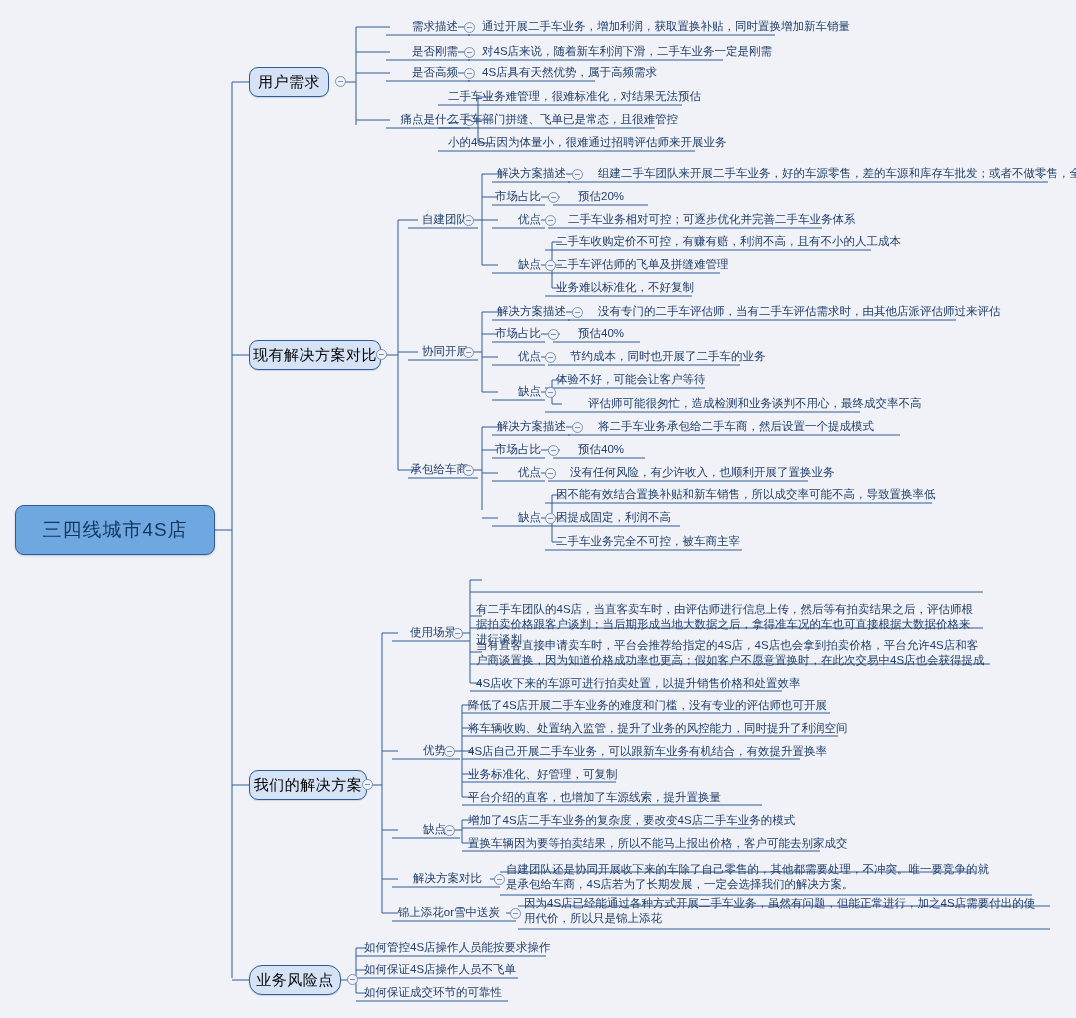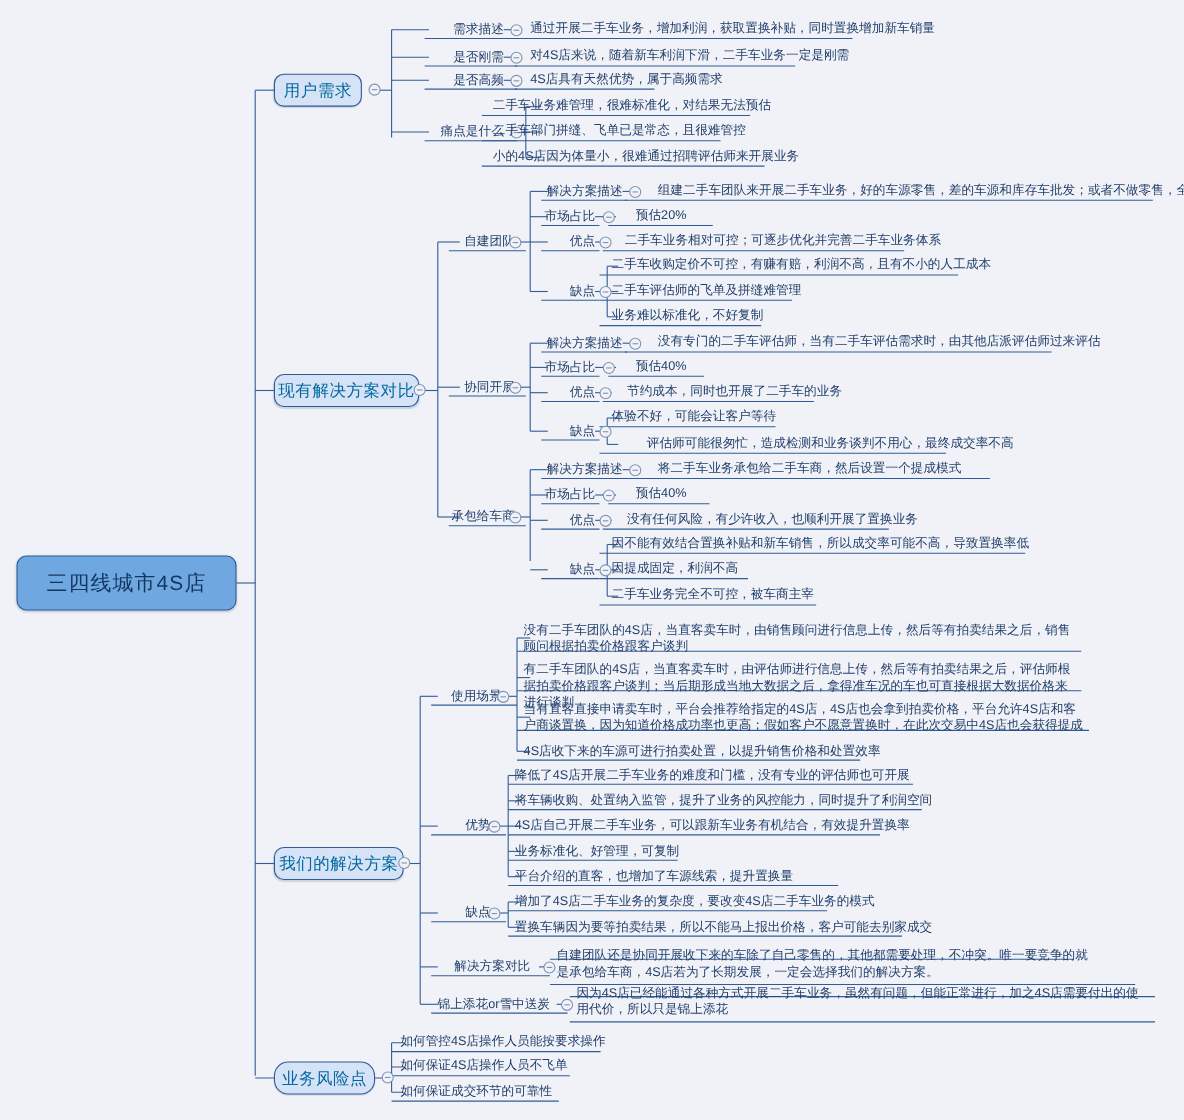--- a/index.html
+++ b/index.html
@@ -25,21 +25,21 @@
     display:flex;align-items:center;justify-content:center;
     font-size:19px;color:#12365f;letter-spacing:1px;
     box-shadow:0 1px 2px rgba(40,70,120,.25);
   }
 
   .lvl1{
     background:#d6e3f7;
     border:1px solid #2f5c96;
     border-radius:9px;
     display:flex;align-items:center;justify-content:center;
-    font-size:15px;color:#0369a1;letter-spacing:.5px;
+    font-size:15px;color:#000000;letter-spacing:.5px;
     height:30px;
     box-shadow:0 1px 1px rgba(40,70,120,.18);
   }
 
   .lbl{
     font-size:11.5px;color:#22406d;
     display:flex;align-items:flex-start;
     height:16px;
   }
   .lbl.r{justify-content:flex-end;}
@@ -390,21 +390,20 @@
     </div>
 <span class="tog" style="left:545px;top:513px;"></span>
 <div class="node leaf" style="left:556px;top:487px;"><span>因不能有效结合置换补贴和新车销售，所以成交率可能不高，导致置换率低</span></div>
 <div class="node leaf" style="left:556px;top:510px;"><span>因提成固定，利润不高</span></div>
 <div class="node leaf" style="left:556px;top:534px;"><span>二手车业务完全不可控，被车商主宰</span></div>
 
 <div class="node lbl r" style="left:390px;top:625px;width:66px;">
       <span>使用场景</span>
     </div>
 <span class="tog" style="left:452px;top:628px;"></span>
-<div class="node leaf multi" style="left:476px;top:566px;width:505px;"><span>没有二手车团队的4S店，当直客卖车时，由销售顾问进行信息上传，然后等有拍卖结果之后，销售顾问根据拍卖价格跟客户谈判</span></div>
 <div class="node leaf multi" style="left:476px;top:602px;width:505px;"><span>有二手车团队的4S店，当直客卖车时，由评估师进行信息上传，然后等有拍卖结果之后，评估师根据拍卖价格跟客户谈判；当后期形成当地大数据之后，拿得准车况的车也可直接根据大数据价格来进行谈判</span></div>
 <div class="node leaf multi" style="left:476px;top:638px;width:512px;"><span>当有直客直接申请卖车时，平台会推荐给指定的4S店，4S店也会拿到拍卖价格，平台允许4S店和客户商谈置换，因为知道价格成功率也更高；假如客户不愿意置换时，在此次交易中4S店也会获得提成</span></div>
 <div class="node leaf" style="left:476px;top:676px;"><span>4S店收下来的车源可进行拍卖处置，以提升销售价格和处置效率</span></div>
 
 <div class="node lbl r" style="left:390px;top:743px;width:56px;">
       <span>优势</span>
     </div>
 <span class="tog" style="left:444px;top:746px;"></span>
 <div class="node leaf" style="left:468px;top:698px;"><span>降低了4S店开展二手车业务的难度和门槛，没有专业的评估师也可开展</span></div>
 <div class="node leaf" style="left:468px;top:721px;"><span>将车辆收购、处置纳入监管，提升了业务的风控能力，同时提升了利润空间</span></div>

